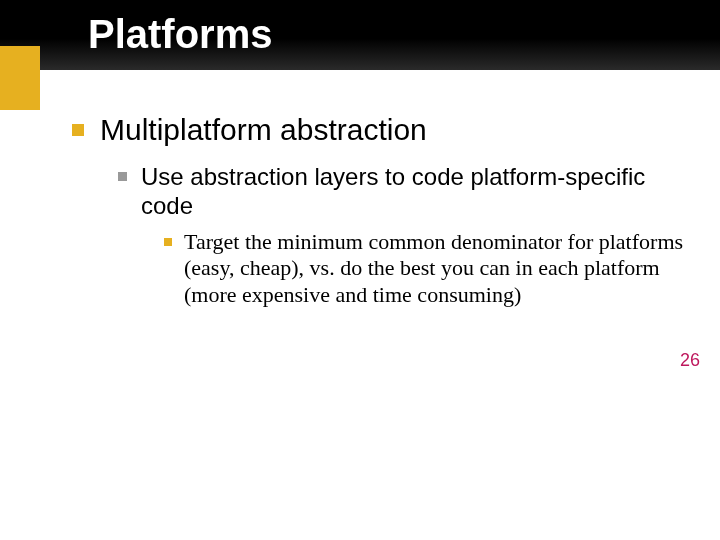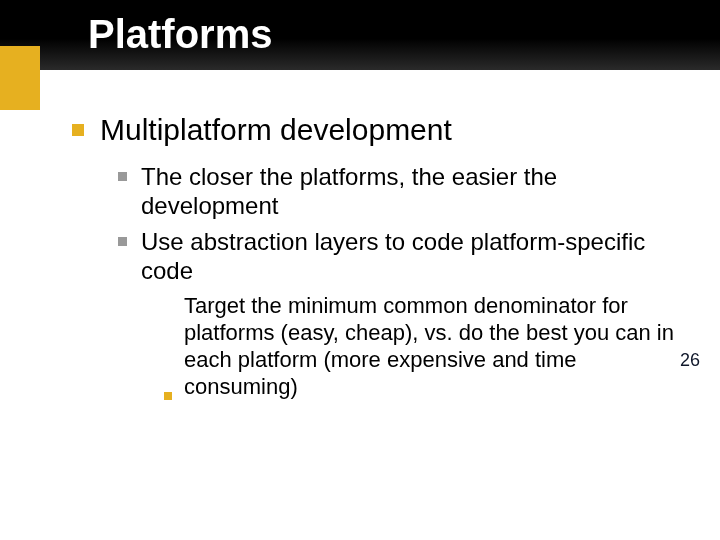--- a/index.html
+++ b/index.html
@@ -10,44 +10,40 @@
     .title { position: absolute; left: 88px; top: 12px; color: #fff; font-size: 40px; font-weight: bold; }
     .content { position: absolute; left: 72px; top: 112px; width: 620px; color: #000; }
     .l1 { display: flex; align-items: flex-start; margin-bottom: 14px; }
     .l1 .bullet { width: 12px; height: 12px; background: #e6b020; margin-top: 12px; margin-right: 16px; flex: none; }
     .l1 .text { font-size: 30px; line-height: 1.2; }
     .l2-wrap { margin-left: 46px; }
     .l2 { display: flex; align-items: flex-start; margin-bottom: 6px; }
     .l2 .bullet { width: 9px; height: 9px; background: #999; margin-top: 10px; margin-right: 14px; flex: none; }
     .l2 .text { font-size: 24px; line-height: 1.22; }
     .l3-wrap { margin-left: 46px; margin-top: 8px; }
-    .l3 { display: flex; align-items: flex-end; }
+    .l3 { display: flex; align-items: flex-start; font-family: Liberation Serif, serif; }
     .l3 .bullet { width: 8px; height: 8px; background: #e6b020; margin-top: 9px; margin-right: 12px; flex: none; }
     .l3 .text { font-size: 22px; line-height: 1.22; }
-    .pagenum { position: absolute; right: 20px; bottom: 14px; font-size: 18px; color: #0f172a; }
+    .pagenum { position: absolute; right: 20px; bottom: 14px; font-size: 18px; color: #be185d; }
   </style>
 </head>
 <body>
 
 <div class="slide">
   <div class="header-band"></div>
   <div class="gold-block"></div>
   <div class="title">Platforms</div>
 
   <div class="content">
     <div class="l1">
       <div class="bullet"></div>
-      <div class="text">Multiplatform development</div>
+      <div class="text">Multiplatform abstraction</div>
     </div>
 
     <div class="l2-wrap">
-      <div class="l2">
-        <div class="bullet"></div>
-        <div class="text">The closer the platforms, the easier the development</div>
-      </div>
       <div class="l2">
         <div class="bullet"></div>
         <div class="text">Use abstraction layers to code platform-specific code</div>
       </div>
 
       <div class="l3-wrap">
         <div class="l3">
           <div class="bullet"></div>
           <div class="text">Target the minimum common denominator for platforms (easy, cheap), vs. do the best you can in each platform (more expensive and time consuming)</div>
         </div>

